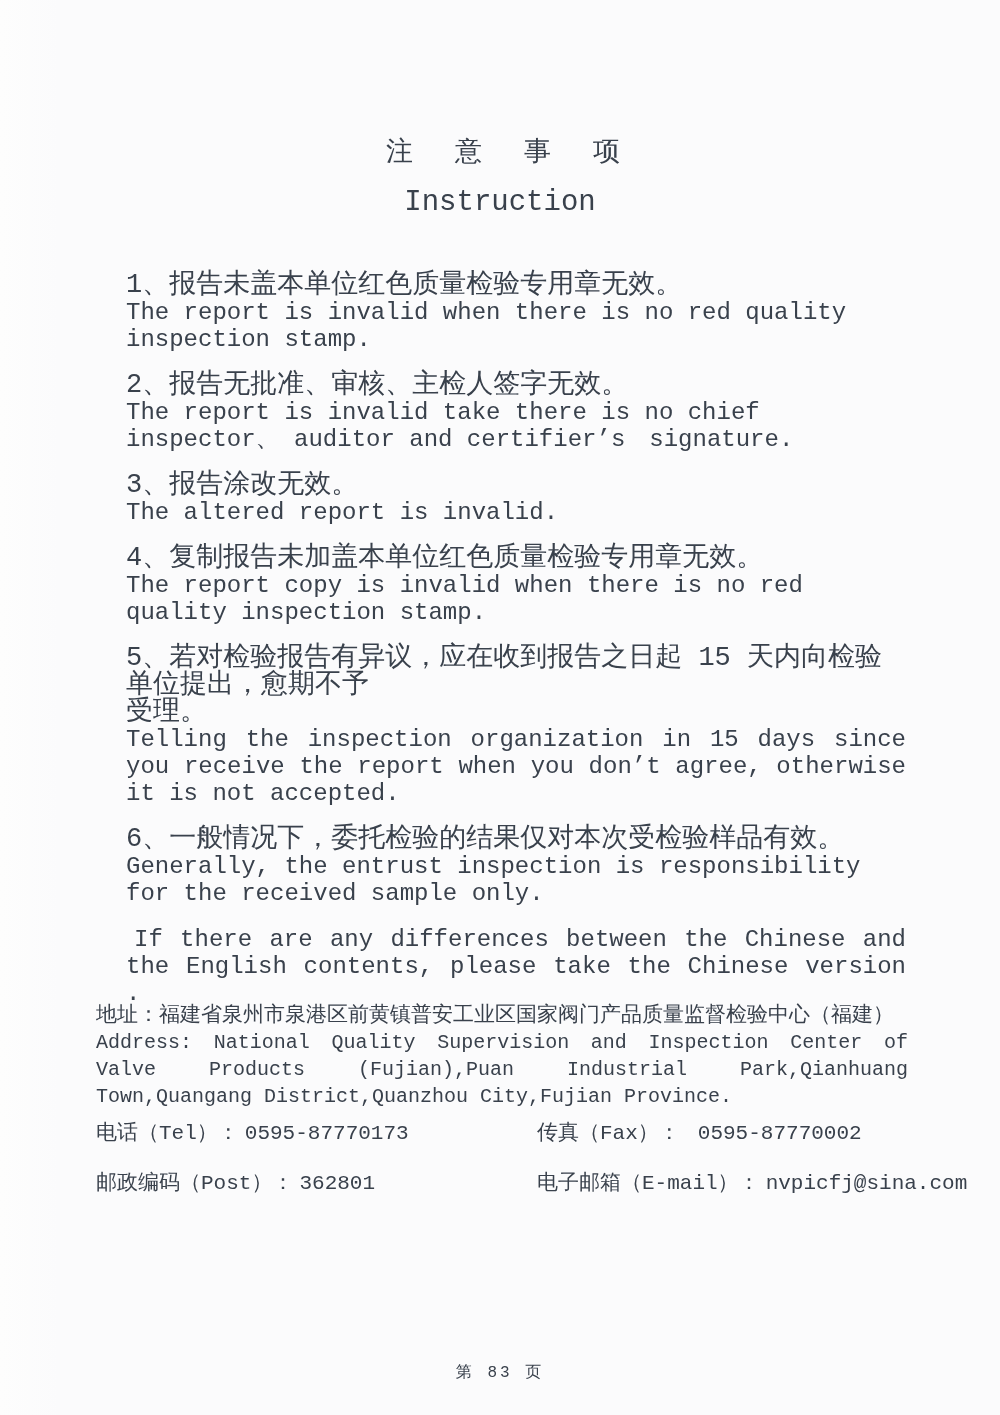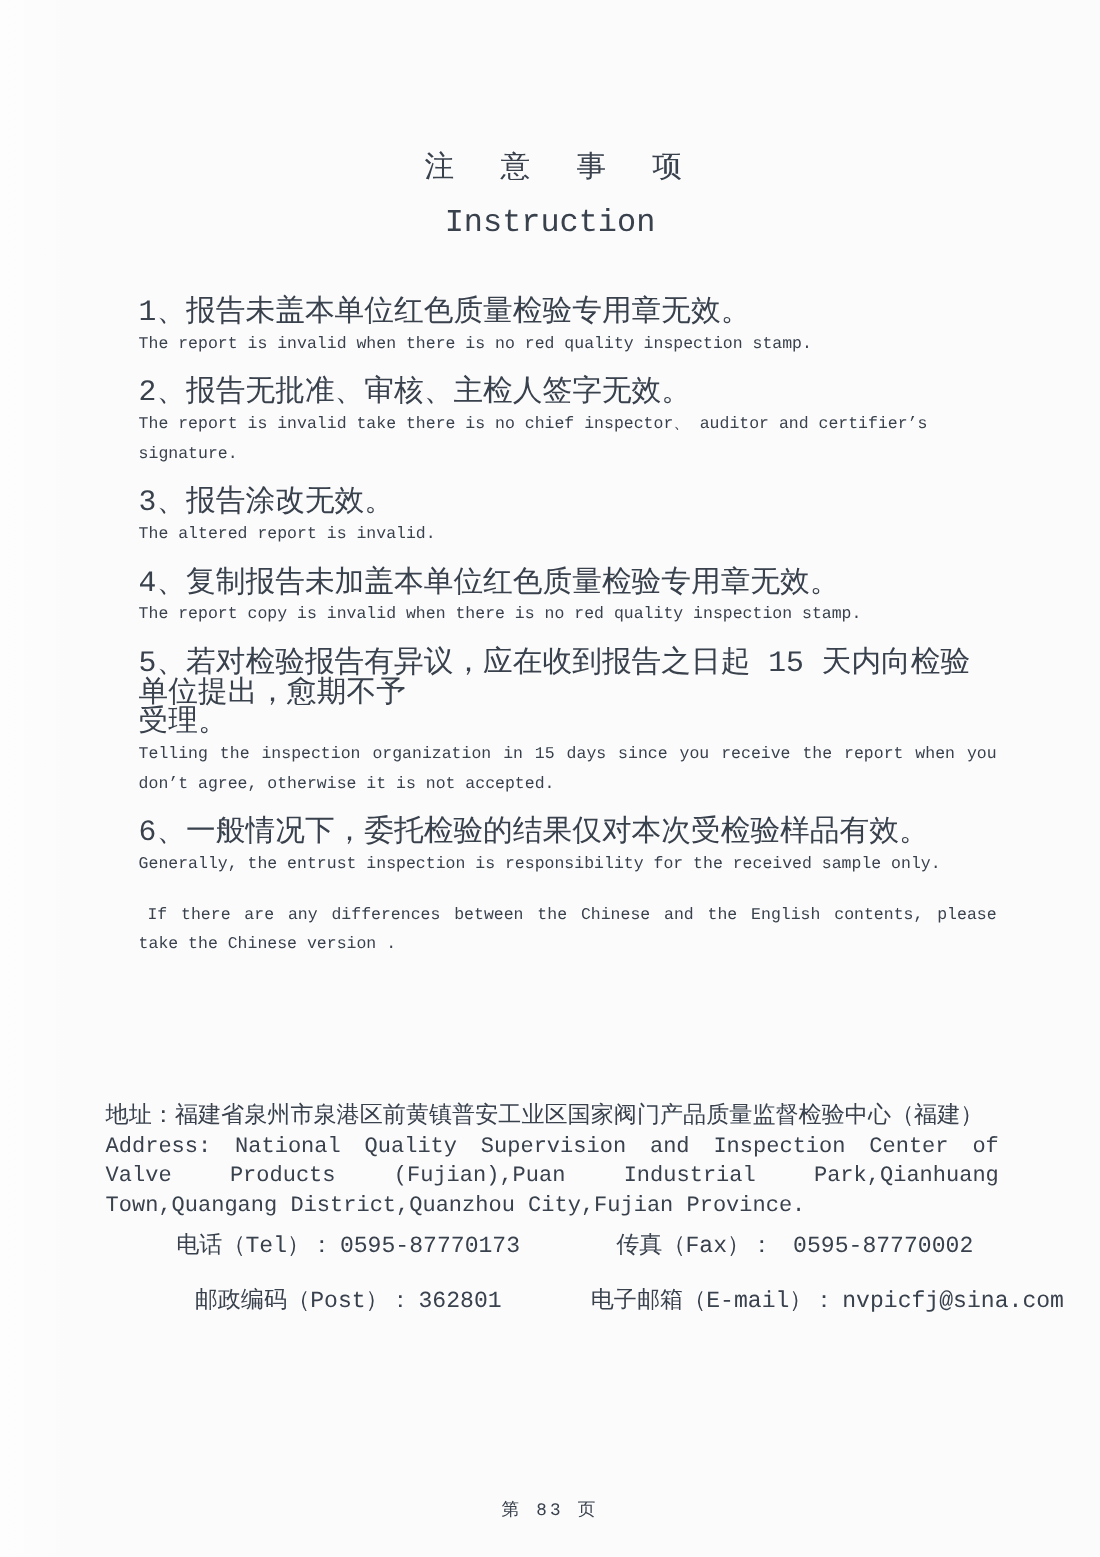--- a/index.html
+++ b/index.html
@@ -42,21 +42,21 @@
   }
   .items {
     position: absolute;
     top: 272px;
     left: 126px;
     width: 780px;
   }
   .item { margin-bottom: 19px; }
   .item p { margin: 0; line-height: 27px; }
   .cn { font-size: 27px; }
-  .en { font-size: 15px; }
+  .en { font-size: 24px; }
   .justify { text-align: justify; }
   .indent { text-indent: 8px; }
   .address {
     position: absolute;
     top: 1002px;
     left: 96px;
     width: 812px;
   }
   .address p { margin: 0; line-height: 27px; }
   .address .cn { font-size: 21px; }
@@ -65,21 +65,20 @@
     position: absolute;
     top: 1121px;
     left: 96px;
     width: 812px;
     font-size: 21px;
   }
   .contact-row {
     display: grid;
     grid-template-columns: 441px 1fr;
     margin-bottom: 24px;
-    text-align: center;
   }
   .contact-cell { margin: 0; line-height: 26px; white-space: nowrap; }
   .contact-cell .value { margin-left: 6px; }
   .contact-cell .value-wide { margin-left: 18px; }
   .footer {
     position: absolute;
     top: 1362px;
     left: 0;
     width: 100%;
     text-align: center;

